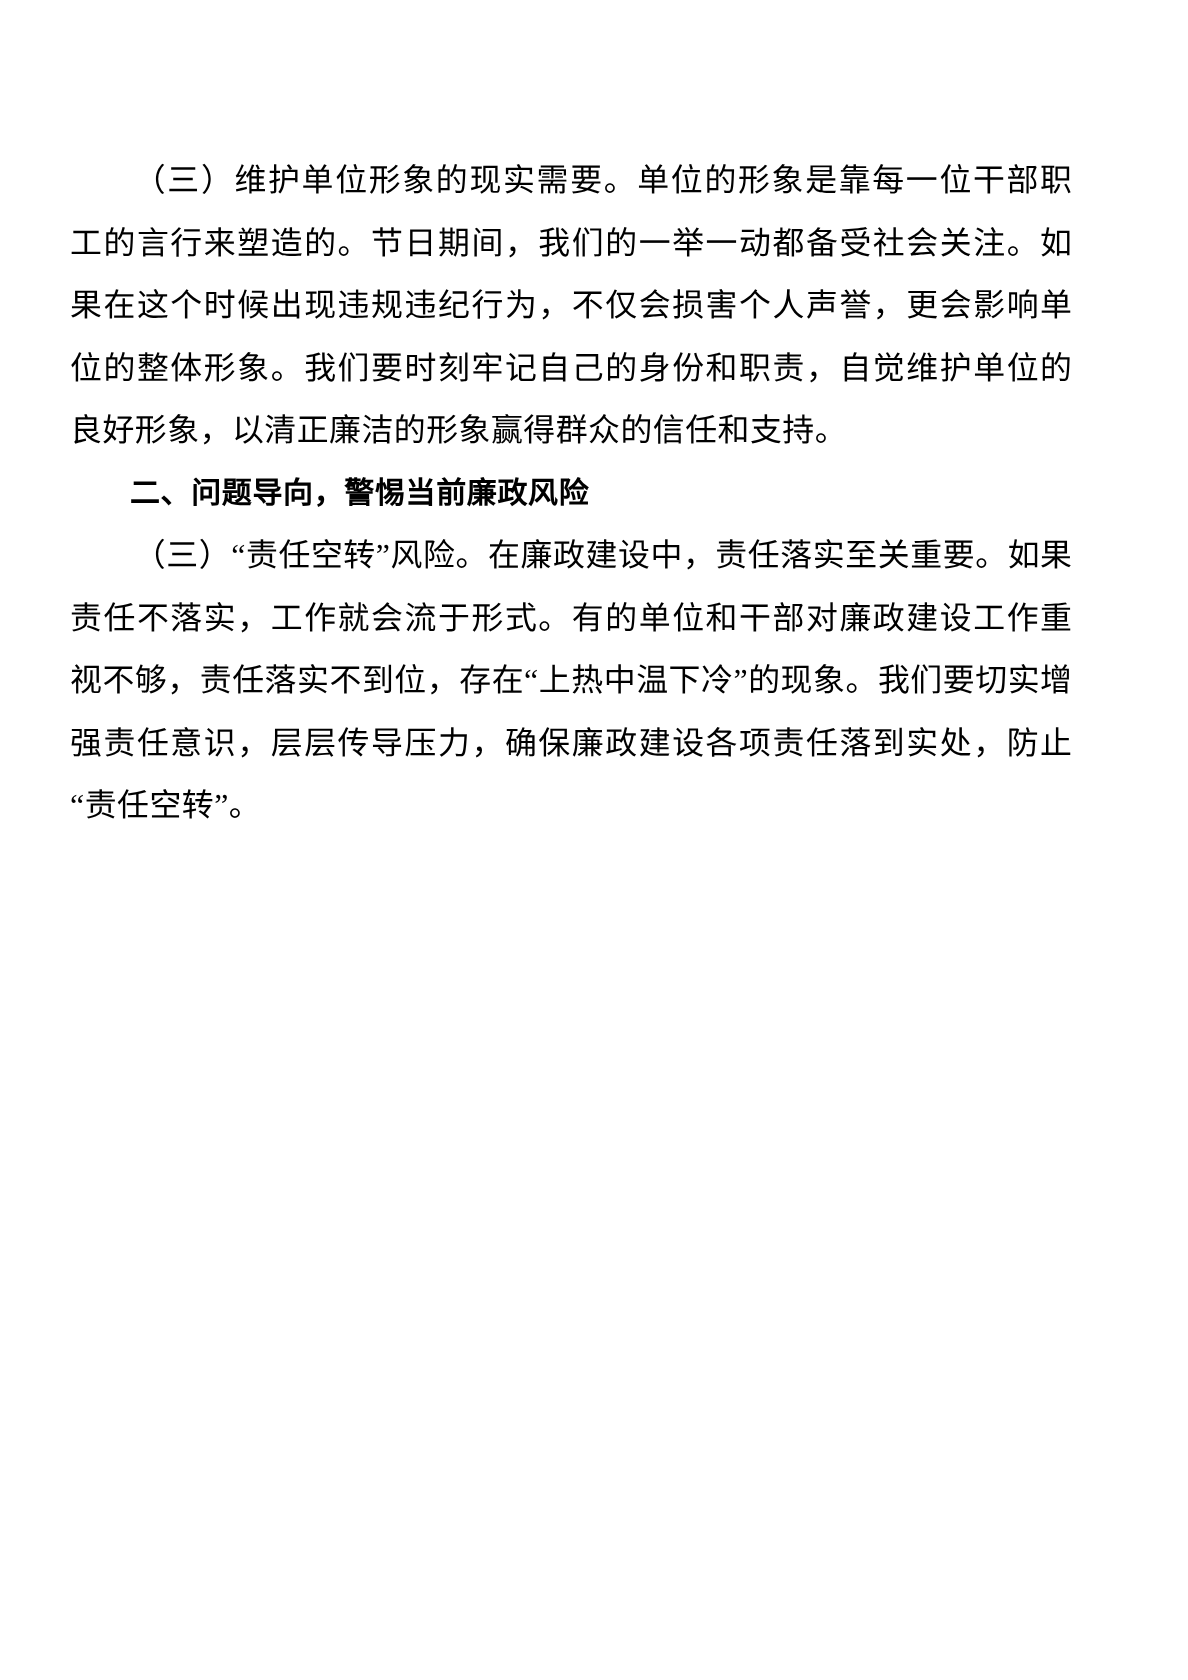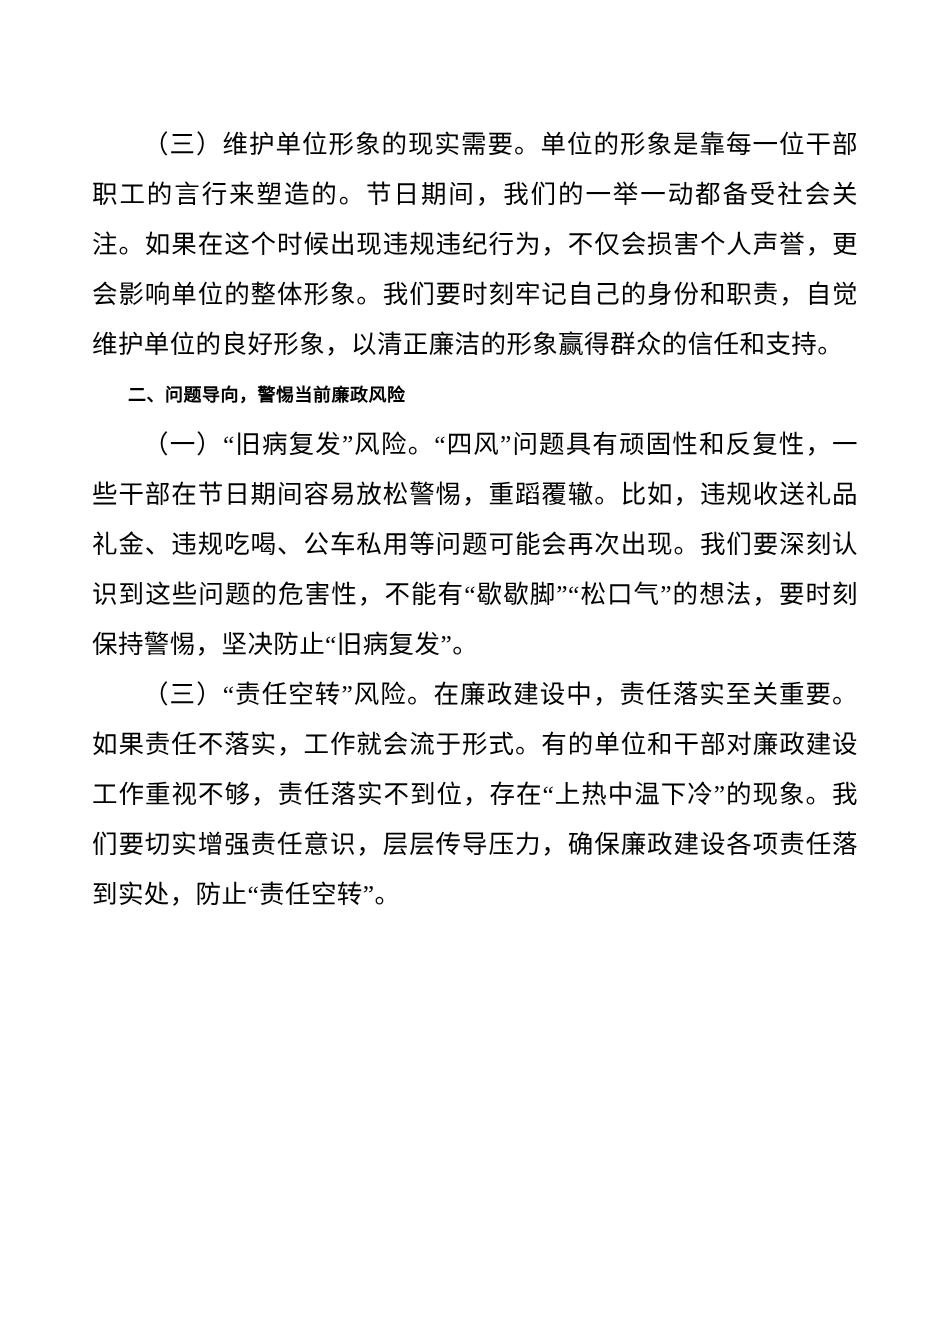--- a/index.html
+++ b/index.html
@@ -14,47 +14,46 @@
     font-family: "Liberation Serif", "DejaVu Serif", serif;
     color: #000000;
     overflow: hidden;
   }
   .page {
     position: relative;
     width: 950px;
     height: 1184px;
     background: #ffffff;
     box-sizing: border-box;
-    padding: 120px 92px 60px 92px;
+    padding: 120px 92px 60px 56px;
   }
   .doc-body {
     font-size: 25.5px;
     line-height: 50px;
     letter-spacing: 0.4px;
     text-align: justify;
     text-justify: inter-ideograph;
   }
   p.para {
     margin: 0;
     text-indent: 2em;
     white-space: normal;
   }
   h2.heading {
     margin: 0;
     text-indent: 2em;
-    font-size: 18px;
+    font-size: 24px;
     line-height: 50px;
     font-weight: bold;
     font-family: "Liberation Sans", "DejaVu Sans", sans-serif;
     letter-spacing: 0.5px;
   }
 </style>
 </head>
 <body>
 
 <div class="page">
   <div class="doc-body">
     <p class="para">（三）维护单位形象的现实需要。单位的形象是靠每一位干部职工的言行来塑造的。节日期间，我们的一举一动都备受社会关注。如果在这个时候出现违规违纪行为，不仅会损害个人声誉，更会影响单位的整体形象。我们要时刻牢记自己的身份和职责，自觉维护单位的良好形象，以清正廉洁的形象赢得群众的信任和支持。</p>
     <h2 class="heading">二、问题导向，警惕当前廉政风险</h2>
-    <p class="para">（一）“旧病复发”风险。“四风”问题具有顽固性和反复性，一些干部在节日期间容易放松警惕，重蹈覆辙。比如，违规收送礼品礼金、违规吃喝、公车私用等问题可能会再次出现。我们要深刻认识到这些问题的危害性，不能有“歇歇脚”“松口气”的想法，要时刻保持警惕，坚决防止“旧病复发”。</p>
     <p class="para">（三）“责任空转”风险。在廉政建设中，责任落实至关重要。如果责任不落实，工作就会流于形式。有的单位和干部对廉政建设工作重视不够，责任落实不到位，存在“上热中温下冷”的现象。我们要切实增强责任意识，层层传导压力，确保廉政建设各项责任落到实处，防止“责任空转”。</p>
   </div>
 </div>
 
 </body></html>

